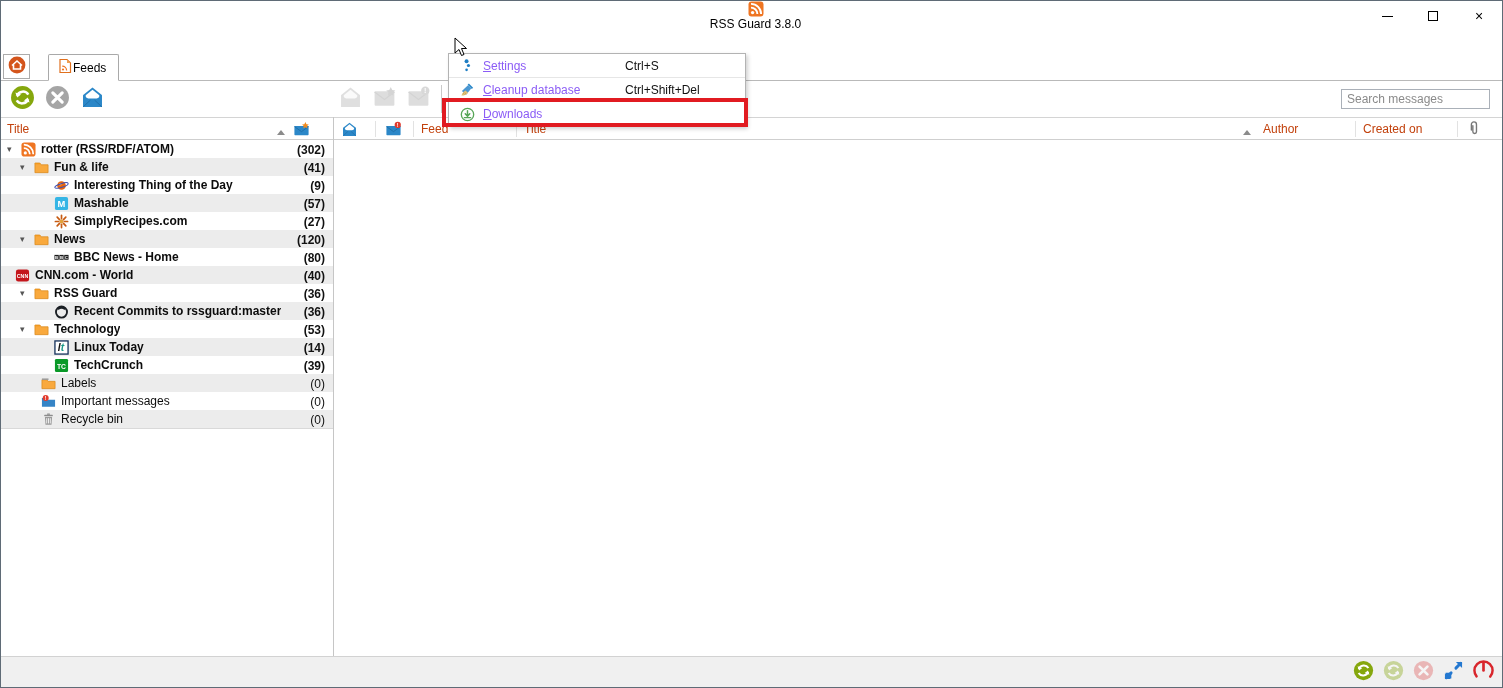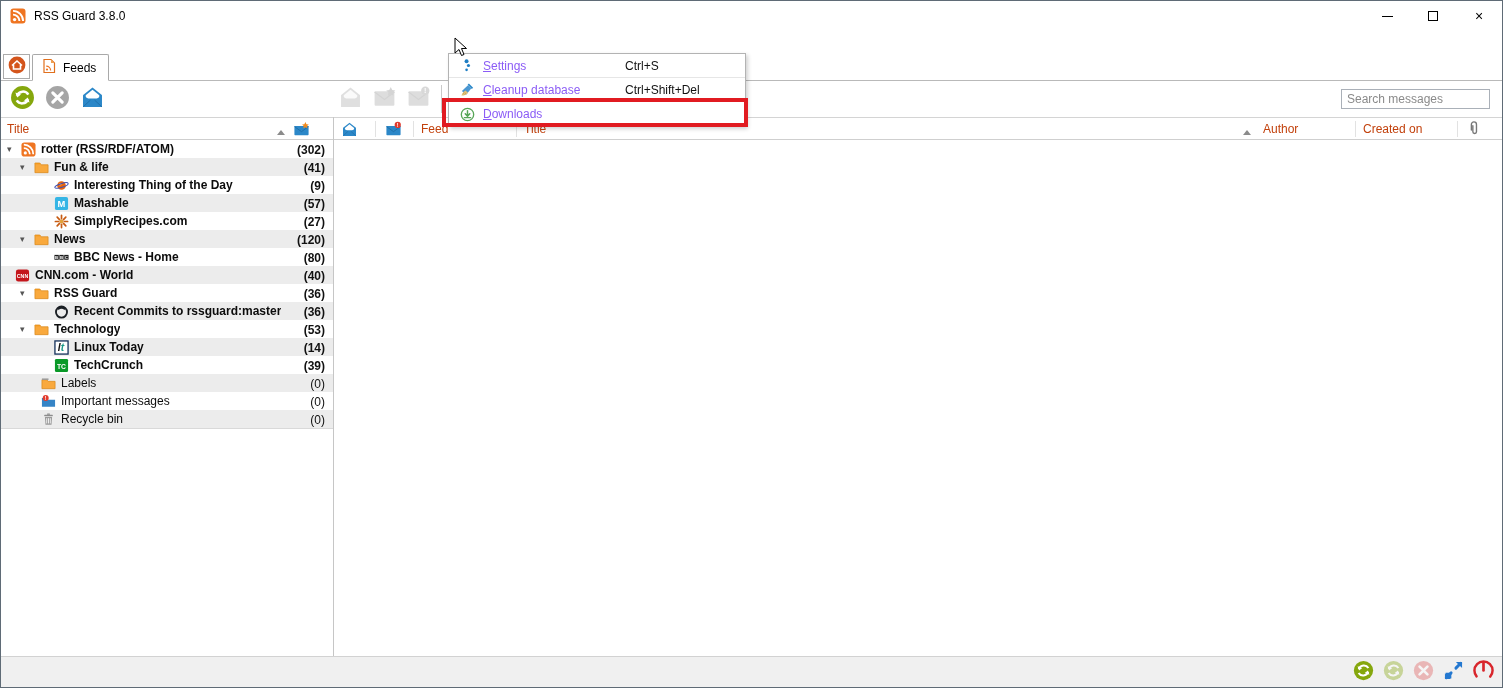--- a/index.html
+++ b/index.html
@@ -1,39 +1,39 @@
 <!DOCTYPE html>
 <html><head>
 <meta charset="utf-8">
 <style>
   * { margin:0; padding:0; box-sizing:border-box; }
   html,body { width:1503px; height:688px; background:#888; }
   body { font-family:"Liberation Sans","DejaVu Sans",sans-serif; font-size:12px; color:#111; }
   #window { position:relative; width:1503px; height:688px; background:#fff; border:1px solid #5f6b76; overflow:hidden; }
 
   
-  #titlebar { position:absolute; left:0; top:0; width:100%; height:30px; background:#fff; display:flex; align-items:center; }
+  #titlebar { position:absolute; left:0; top:0; width:100%; height:30px; background:#fff; display:flex; align-items:center;flex-direction:column; }
   #titlebar .app-icon { margin-left:9px; width:16px; height:16px; }
   #titlebar .title-text { margin-left:8px; font-size:12px; color:#000; }
   #win-controls { position:absolute; right:0; top:0; height:30px; display:flex; }
   .win-btn { width:46px; height:30px; display:flex; align-items:center; justify-content:center; color:#000; }
   .glyph-min { width:11px; height:1px; background:#000; display:block; }
   .glyph-max { width:10px; height:10px; border:1px solid #000; display:block; }
   .glyph-close { font-size:14px; line-height:1; }
 
   
   #menubar { position:absolute; left:0; top:30px; width:100%; height:22px; background:#fff; display:flex; padding-left:3px; border-bottom:1px solid #f0f0f0; }
   .menu-item { padding:0 7px; line-height:21px; height:22px; color:#111; cursor:default; white-space:nowrap; }
   .menu-item.active { background:#3d8bd4; color:#fff; }
   .menu-item u { text-decoration:underline; }
 
   
   #tabbar { position:absolute; left:0; top:52px; width:100%; height:28px; border-bottom:1px solid #b9b9b9; display:flex; align-items:flex-end; }
   #home-btn { width:27px; height:25px; margin:0 0 1px 2px; border:1px solid #ababab; background:#fff; display:flex; align-items:center; justify-content:center; }
-  .tab { height:27px; margin-bottom:-1px; background:#fff; border:1px solid #a9a9a9; border-bottom:1px solid #fff; border-radius:2px 2px 0 0; display:flex; align-items:center; padding:0 12px 0 8px; gap:6px; margin-left:2px; }
+  .tab { height:27px; margin-bottom:-1px; background:#fff; border:1px solid #a9a9a9; border-bottom:1px solid #fff; border-radius:2px 2px 0 0; display:flex; align-items:center; padding:0 12px 0 8px; margin-left:18px; }
   .tab .tab-label { font-size:12px; color:#000; }
 
   
   #toolbar { position:absolute; left:0; top:80px; width:100%; height:36px; background:#fff; }
   #toolbar-left { position:absolute; left:8px; top:5px; display:flex; gap:9px; }
   #toolbar-disabled { position:absolute; left:336px; top:5px; display:flex; gap:8px; }
   .tb-btn { width:26px; height:26px; display:flex; align-items:center; justify-content:center; }
   #toolbar-sep { position:absolute; left:440px; top:4px; width:1px; height:28px; background:#c9c9c9; }
   #search-box { position:absolute; right:12px; top:8px; width:149px; height:20px; border:1px solid #aab0b8; background:#fff; font-size:12px; padding:0 5px; color:#222; font-family:"Liberation Sans",sans-serif; }
   #search-box::placeholder { color:#8a8a8a; }

